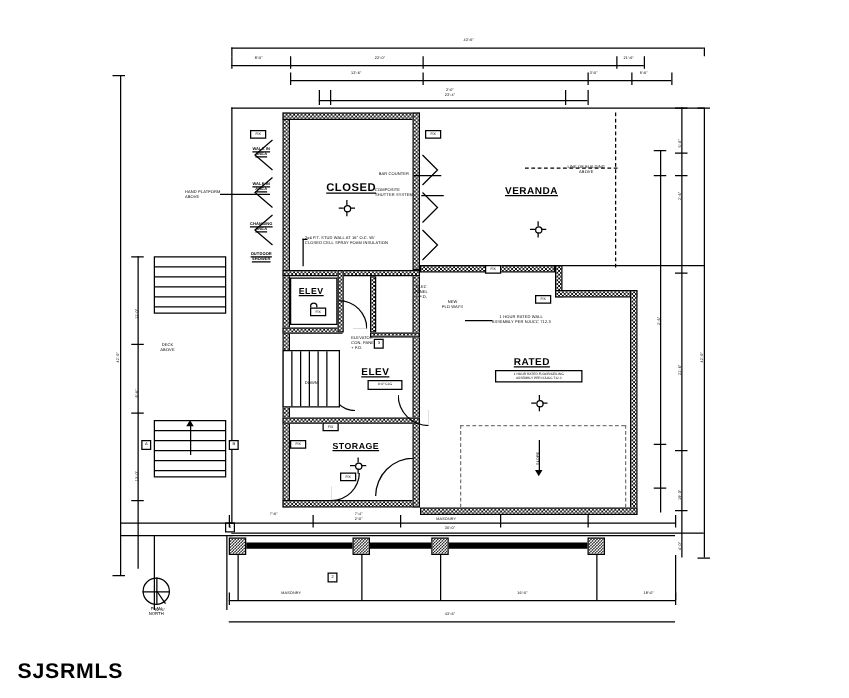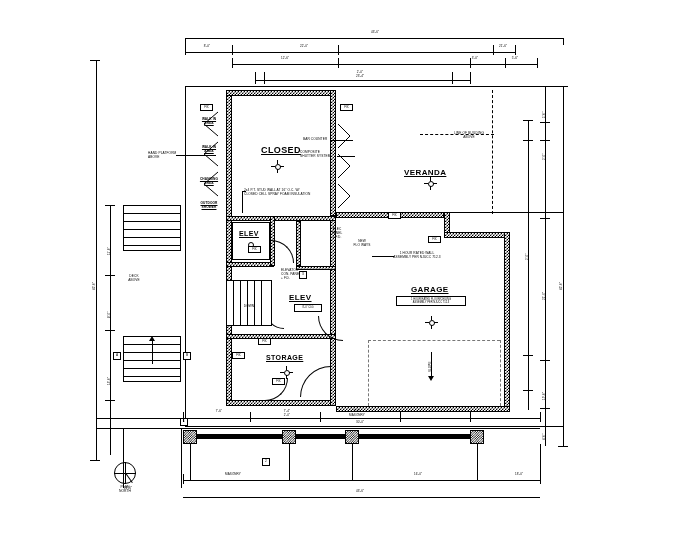--- a/index.html
+++ b/index.html
@@ -198,30 +198,30 @@
 
   <div class="room r11" style="left:261px;top:145px;">CLOSED</div>
   <div class="fan" style="left:271px;top:160px;">
     <div class="c"></div>
       <div class="a h" style="left:0;"></div>
       <div class="a h" style="left:9px;"></div>
     <div class="a v" style="top:0;"></div>
       <div class="a v" style="top:9px;"></div>
   </div>
 
-  <div class="room r9" style="left:404px;top:168px;text-align:center;">VERANDA</div>
+  <div class="room r9" style="left:404px;top:148px;text-align:center;">VERANDA</div>
   <div class="fan" style="left:424px;top:177px;">
     <div class="c"></div>
       <div class="a h" style="left:0;"></div>
       <div class="a h" style="left:9px;"></div>
     <div class="a v" style="top:0;"></div>
       <div class="a v" style="top:9px;"></div>
   </div>
 
-  <div class="room r9" style="left:411px;top:285px;">GARAGE</div>
+  <div class="room r9" style="left:411px;top:285px;">RATED</div>
   <div class="note box" style="left:396px;top:296px;width:64px;font-size:2.6px;line-height:3.1px;text-align:center;">
     <span>1 HOUR RATED FLOOR/CEILING</span><br>
     <span>ASSEMBLY PER NJUCC 712.3</span>
   </div>
   <div class="fan" style="left:425px;top:316px;">
     <div class="c"></div>
       <div class="a h" style="left:0;"></div>
       <div class="a h" style="left:9px;"></div>
     <div class="a v" style="top:0;"></div>
       <div class="a v" style="top:9px;"></div>
@@ -404,14 +404,15 @@
     <div class="ring"></div>
     <div class="ln hl" style="left:0;top:11px;width:22px;"></div>
     <div class="ln vl" style="left:11px;top:0;height:22px;"></div>
     <div class="ln" style="left:11px;top:11px;width:1px;height:12px;transform:rotate(-35deg);transform-origin:top center;"></div>
     <div class="lbl">
       <span>PLAN</span><br>
       <span>NORTH</span>
     </div>
   </div>
 
+  <div id="watermark">SJSRMLS</div>
 
 </div>
 
 </body></html>

